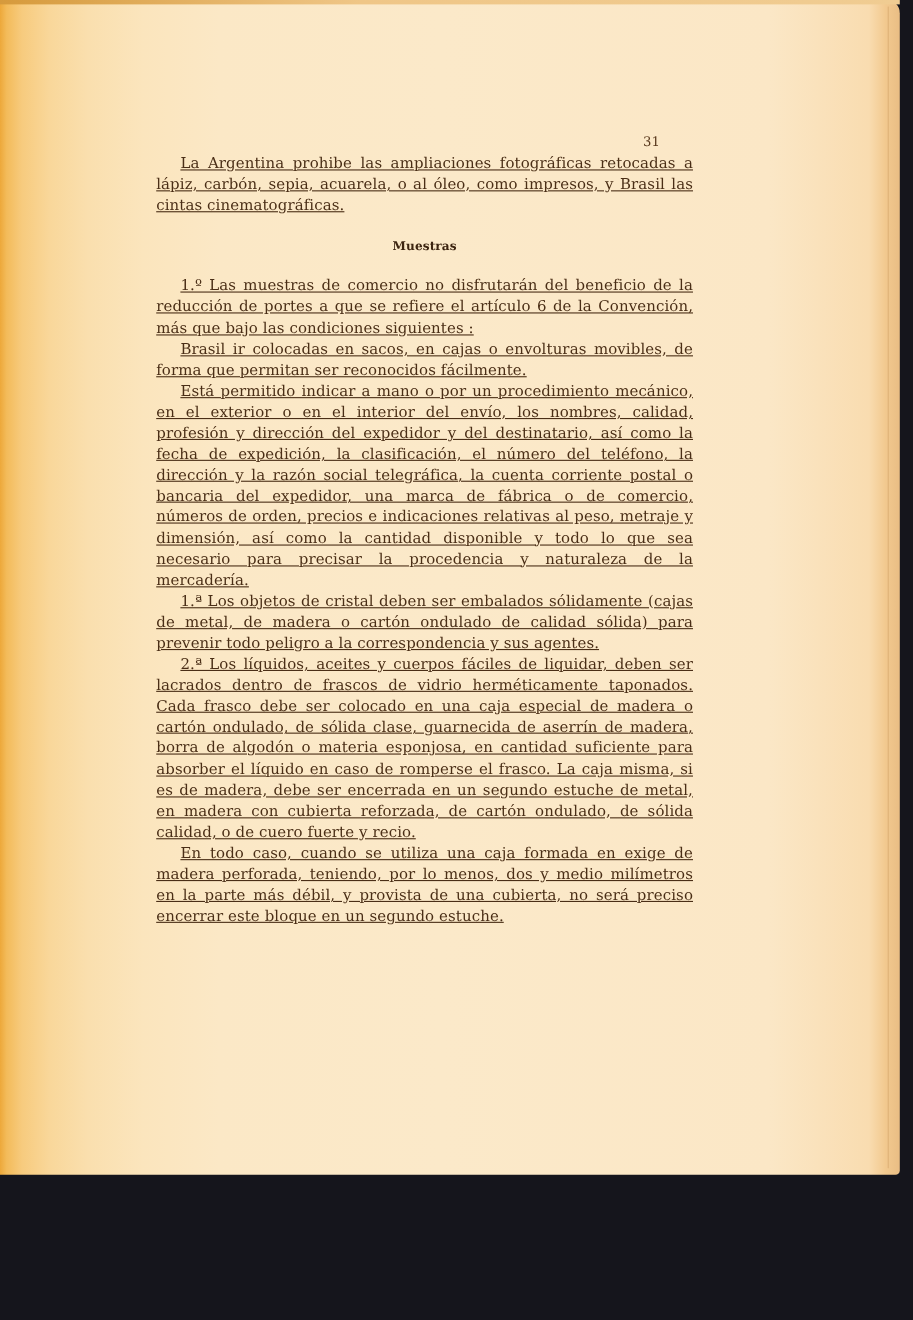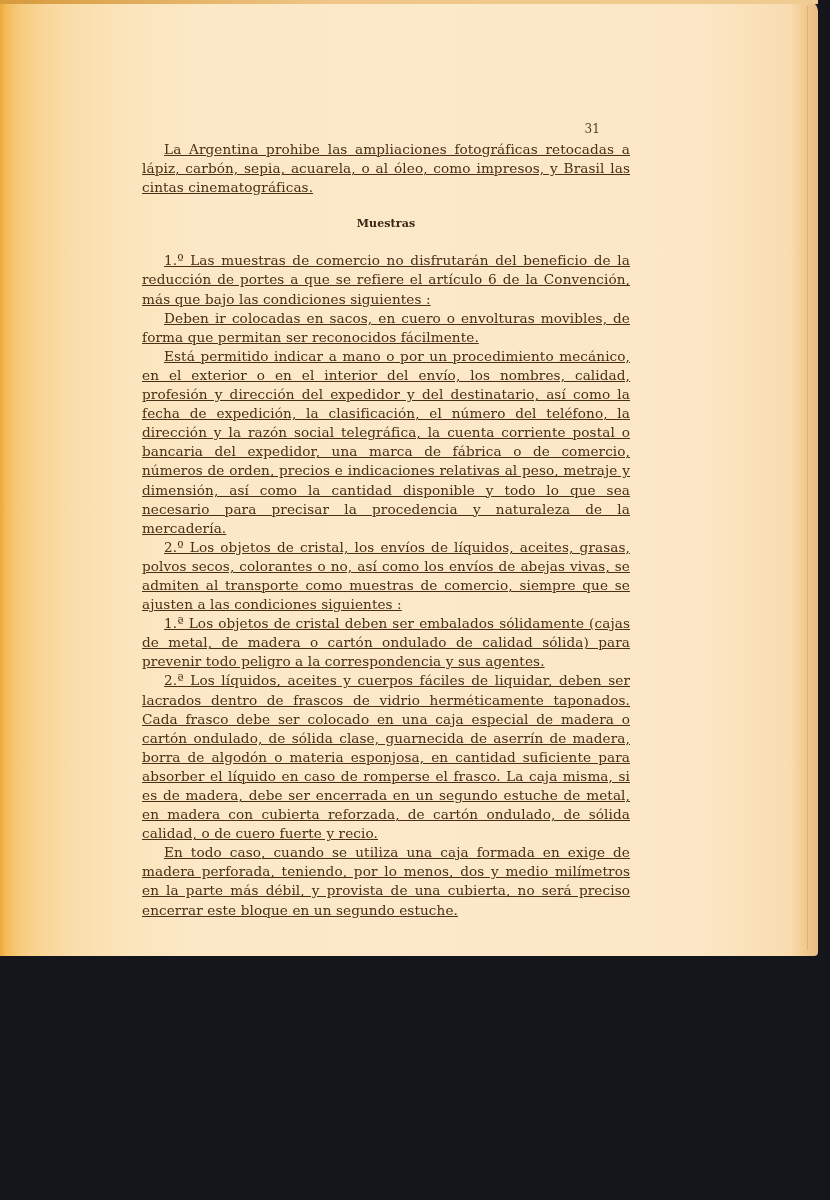--- a/index.html
+++ b/index.html
@@ -13,21 +13,21 @@
     .scan {
       position: absolute;
       left: 0; top: 0;
       width: 830px; height: 1200px;
       background: #15151c;
       overflow: hidden;
     }
     .page {
       position: absolute;
       left: 0; top: 0;
-      width: 818px; height: 956px;
+      width: 818px; height: 1068px;
       background:
         linear-gradient(90deg,
           #eda83a 0px,
           #f3bb5a 6px,
           #f7cb7e 20px,
           #f9d79a 45px,
           #fadfae 80px,
           #fbe5bd 130px,
           #fbe8c6 200px,
           #fbe9c9 400px,
@@ -94,21 +94,20 @@
     <div class="top-edge"></div>
 
     <div class="text-block">
       <div class="page-number">31</div>
 
       <p class="para first-para">La Argentina prohibe las ampliaciones fotográficas retocadas a lápiz, carbón, sepia, acuarela, o al óleo, como impresos, y Brasil las cintas cinematográficas.</p>
 
       <h2 class="heading">Muestras</h2>
 
       <p class="para">1.º Las muestras de comercio no disfrutarán del beneficio de la reducción de portes a que se refiere el artículo 6 de la Convención, más que bajo las condiciones siguientes :</p>
-      <p class="para">Deben ir colocadas en sacos, en cuero o envolturas movibles, de forma que permitan ser reconocidos fácilmente.</p>
+      <p class="para">Brasil ir colocadas en sacos, en cajas o envolturas movibles, de forma que permitan ser reconocidos fácilmente.</p>
       <p class="para">Está permitido indicar a mano o por un procedimiento mecánico, en el exterior o en el interior del envío, los nombres, calidad, profesión y dirección del expedidor y del destinatario, así como la fecha de expedición, la clasificación, el número del teléfono, la dirección y la razón social telegráfica, la cuenta corriente postal o bancaria del expedidor, una marca de fábrica o de comercio, números de orden, precios e indicaciones relativas al peso, metraje y dimensión, así como la cantidad disponible y todo lo que sea necesario para precisar la procedencia y naturaleza de la mercadería.</p>
-      <p class="para">2.º Los objetos de cristal, los envíos de líquidos, aceites, grasas, polvos secos, colorantes o no, así como los envíos de abejas vivas, se admiten al transporte como muestras de comercio, siempre que se ajusten a las condiciones siguientes :</p>
       <p class="para">1.ª Los objetos de cristal deben ser embalados sólidamente (cajas de metal, de madera o cartón ondulado de calidad sólida) para prevenir todo peligro a la correspondencia y sus agentes.</p>
       <p class="para">2.ª Los líquidos, aceites y cuerpos fáciles de liquidar, deben ser lacrados dentro de frascos de vidrio herméticamente taponados. Cada frasco debe ser colocado en una caja especial de madera o cartón ondulado, de sólida clase, guarnecida de aserrín de madera, borra de algodón o materia esponjosa, en cantidad suficiente para absorber el líquido en caso de romperse el frasco. La caja misma, si es de madera, debe ser encerrada en un segundo estuche de metal, en madera con cubierta reforzada, de cartón ondulado, de sólida calidad, o de cuero fuerte y recio.</p>
       <p class="para">En todo caso, cuando se utiliza una caja formada en exige de madera perforada, teniendo, por lo menos, dos y medio milímetros en la parte más débil, y provista de una cubierta, no será preciso encerrar este bloque en un segundo estuche.</p>
     </div>
   </div>
 </div>
 
 </body></html>

